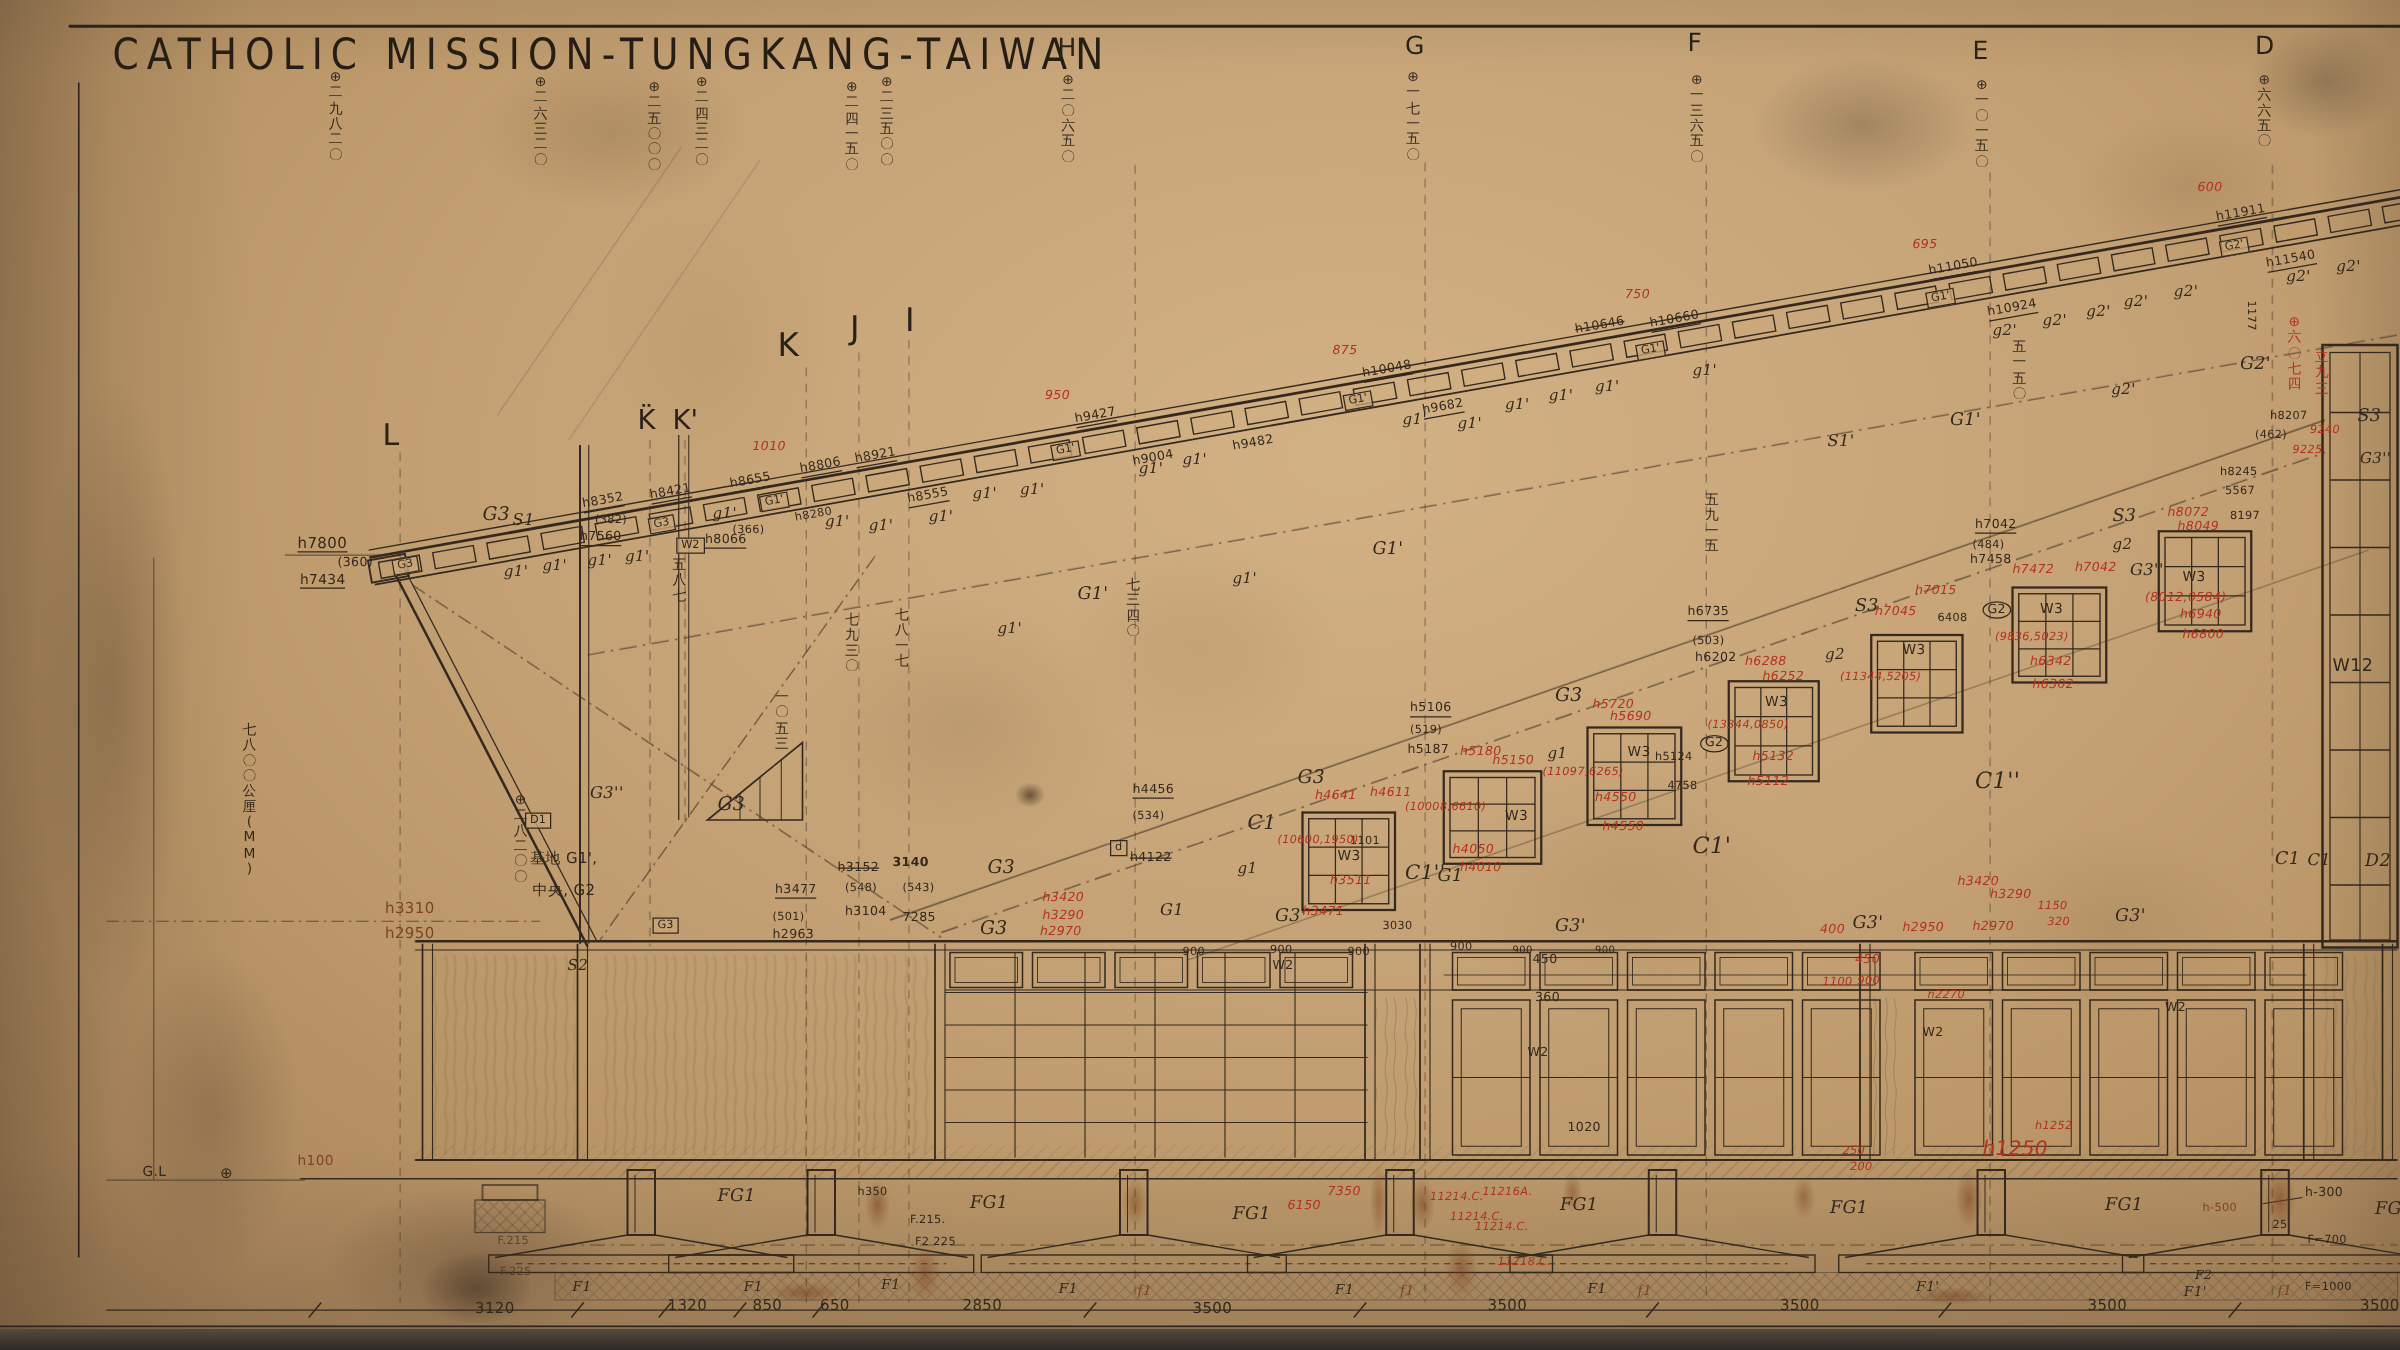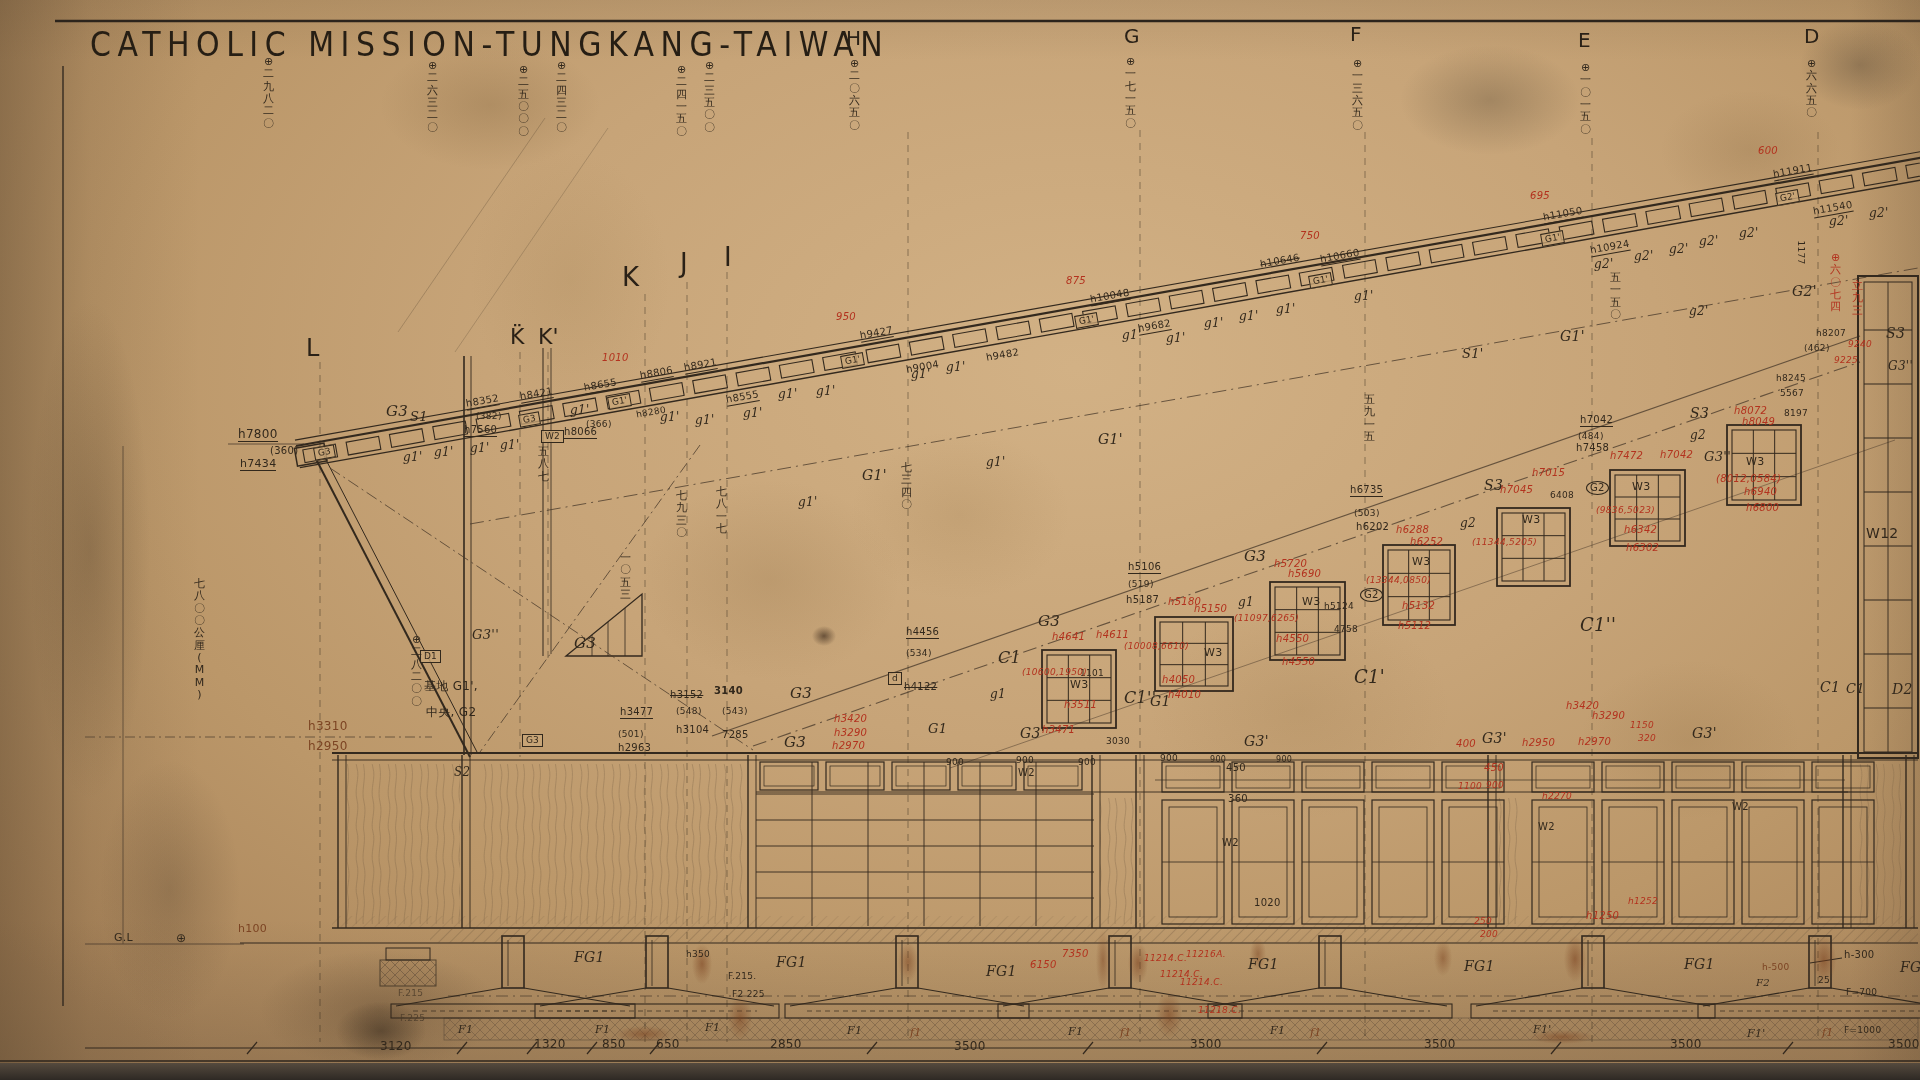--- a/index.html
+++ b/index.html
@@ -602,31 +602,31 @@
       <div class="ann scr" style="left: 1900px; top: 960px; font-size: 14px;">FG1</div>
       <div class="ann red" style="left: 1186px; top: 950px; font-size: 9px;">11216A.</div>
       <div class="ann red" style="left: 1144px; top: 954px; font-size: 9px;">11214.C.</div>
       <div class="ann red" style="left: 1160px; top: 970px; font-size: 9px;">11214.C.</div>
       <div class="ann red" style="left: 1180px; top: 978px; font-size: 9px;">11214.C.</div>
       <div class="ann red" style="left: 1198px; top: 1006px; font-size: 9px;">11218.C.</div>
       <div class="ann red" style="left: 1030px; top: 960px; font-size: 10px;">6150</div>
       <div class="ann red" style="left: 1062px; top: 949px; font-size: 10px;">7350</div>
       <div class="ann red" style="left: 1474px; top: 917px; font-size: 9px;">250</div>
       <div class="ann red" style="left: 1480px; top: 930px; font-size: 9px;">200</div>
-      <div class="ann red" style="left: 1586px; top: 911px; font-size: 10px;">h1250</div>
+      <div class="ann red" style="left: 1586px; top: 911px; font-size: 16px;">h1250</div>
       <div class="ann red" style="left: 1628px; top: 897px; font-size: 9px;">h1252</div>
       <div class="ann fnt" style="left: 398px; top: 989px; font-size: 9px;">F.215</div>
       <div class="ann fnt" style="left: 400px; top: 1014px; font-size: 9px;">F.225</div>
       <div class="ann" style="left: 728px; top: 972px; font-size: 9px;">F.215.</div>
       <div class="ann" style="left: 732px; top: 990px; font-size: 9px;">F2 225</div>
       <div class="ann" style="left: 1846px; top: 988px; font-size: 9px;">F=700</div>
       <div class="ann" style="left: 1844px; top: 1026px; font-size: 9px;">F=1000</div>
       <div class="ann brn" style="left: 1762px; top: 963px; font-size: 9px;">h-500</div>
       <div class="ann" style="left: 1844px; top: 950px; font-size: 10px;">h-300</div>
-      <div class="ann scr" style="left: 1756px; top: 978px; font-size: 10px;">F2</div>
+      <div class="ann scr" style="left: 1756px; top: 1016px; font-size: 10px;">F2</div>
       <div class="ann" style="left: 1818px; top: 976px; font-size: 9px;">25</div>
       <div class="ann scr" style="left: 458px; top: 1024px; font-size: 11px;">F1</div>
       <div class="ann scr" style="left: 595px; top: 1024px; font-size: 11px;">F1</div>
       <div class="ann scr" style="left: 705px; top: 1022px; font-size: 11px;">F1</div>
       <div class="ann scr" style="left: 847px; top: 1025px; font-size: 11px;">F1</div>
       <div class="ann brn scr" style="left: 910px; top: 1027px; font-size: 11px;">f1</div>
       <div class="ann scr" style="left: 1068px; top: 1026px; font-size: 11px;">F1</div>
       <div class="ann brn scr" style="left: 1120px; top: 1027px; font-size: 11px;">f1</div>
       <div class="ann scr" style="left: 1270px; top: 1025px; font-size: 11px;">F1</div>
       <div class="ann brn scr" style="left: 1310px; top: 1027px; font-size: 11px;">f1</div>

